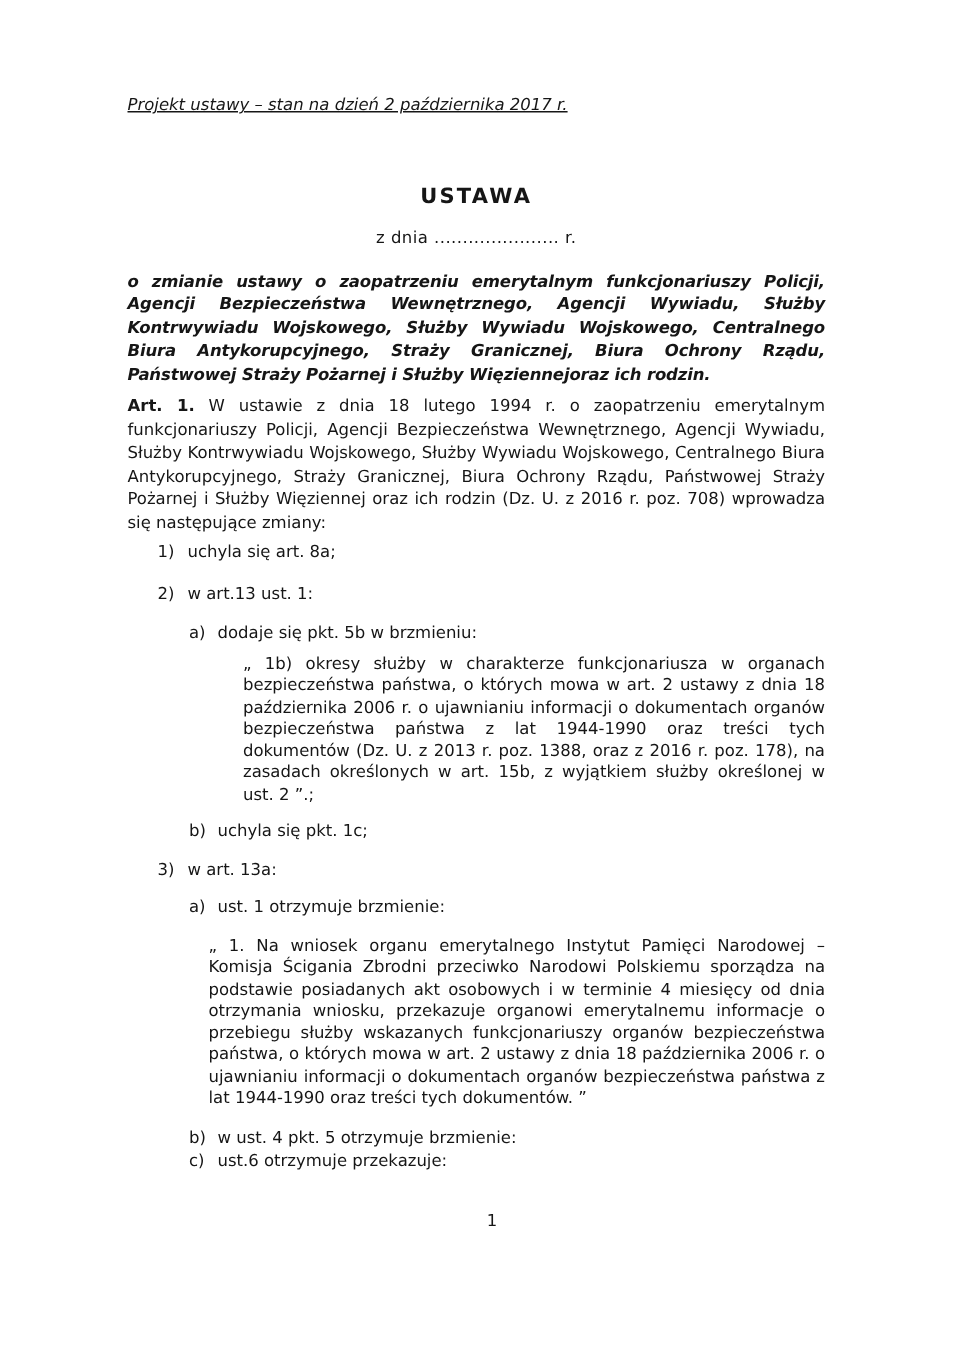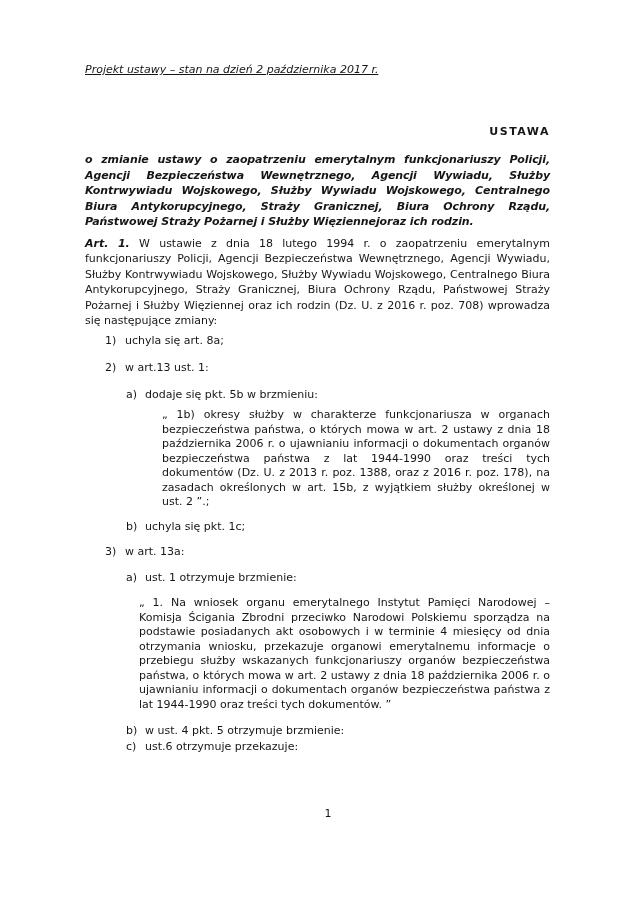--- a/index.html
+++ b/index.html
@@ -13,36 +13,36 @@
     font-family: "DejaVu Sans", "Liberation Sans", sans-serif;
     font-size: 11px;
     line-height: 15.5px;
     color: #161616;
     padding: 62px 76px 0 75px;
     overflow: hidden;
   }
   .header-note { font-style: italic; }
   .header-note .u { text-decoration: underline; }
   .title {
-    text-align: right;
+    text-align: center;
     font-weight: bold;
-    font-size: 11px;
+    font-size: 14px;
     letter-spacing: 1.5px;
     margin-top: 46px;
   }
   .date-line { text-align: center; margin-top: 12px; letter-spacing: 0.3px; }
   .subject {
     font-weight: bold;
     text-align: justify;
     margin-top: 13px;
     letter-spacing: -0.1px;
     font-style: italic;
   }
   .article { text-align: justify; margin-top: 6px; }
-  .article .b { font-weight: bold; font-style: italic; }
+  .article .b { font-weight: bold; }
   .item { display: flex; }
   .item .num { flex: 0 0 20px; }
   .item .txt { flex: 1 1 auto; }
   .lvl1 { margin-left: 20px; }
   .lvl2 { margin-left: 41px; }
   .lvl2 .num { flex: 0 0 19px; }
   .quote {
     text-align: justify;
     line-height: 14.5px;
   }
@@ -65,20 +65,21 @@
 </style>
 </head>
 <body>
 
 <div class="page">
 
   <p class="header-note"><span class="u">Projekt ustawy – stan na dzień 2 października 2017 r.</span></p>
 
   <h1 class="title">USTAWA</h1>
 
+  <p class="date-line">z dnia ...................... r.</p>
 
   <p class="subject">o zmianie ustawy o zaopatrzeniu emerytalnym funkcjonariuszy Policji, Agencji Bezpieczeństwa Wewnętrznego, Agencji Wywiadu, Służby Kontrwywiadu Wojskowego, Służby Wywiadu Wojskowego, Centralnego Biura Antykorupcyjnego, Straży Granicznej, Biura Ochrony Rządu, Państwowej Straży Pożarnej i Służby Więziennejoraz ich rodzin.</p>
 
   <p class="article"><span class="b">Art. 1.</span><span> W ustawie z dnia 18 lutego 1994 r. o zaopatrzeniu emerytalnym funkcjonariuszy Policji, Agencji Bezpieczeństwa Wewnętrznego, Agencji Wywiadu, Służby Kontrwywiadu Wojskowego, Służby Wywiadu Wojskowego, Centralnego Biura Antykorupcyjnego, Straży Granicznej, Biura Ochrony Rządu, Państwowej Straży Pożarnej i Służby Więziennej oraz ich rodzin (Dz. U. z 2016 r. poz. 708) wprowadza się następujące zmiany:</span></p>
 
   <div class="item lvl1 mt4">
     <span class="num">1)</span>
     <span class="txt">uchyla się art. 8a;</span>
   </div>
 

